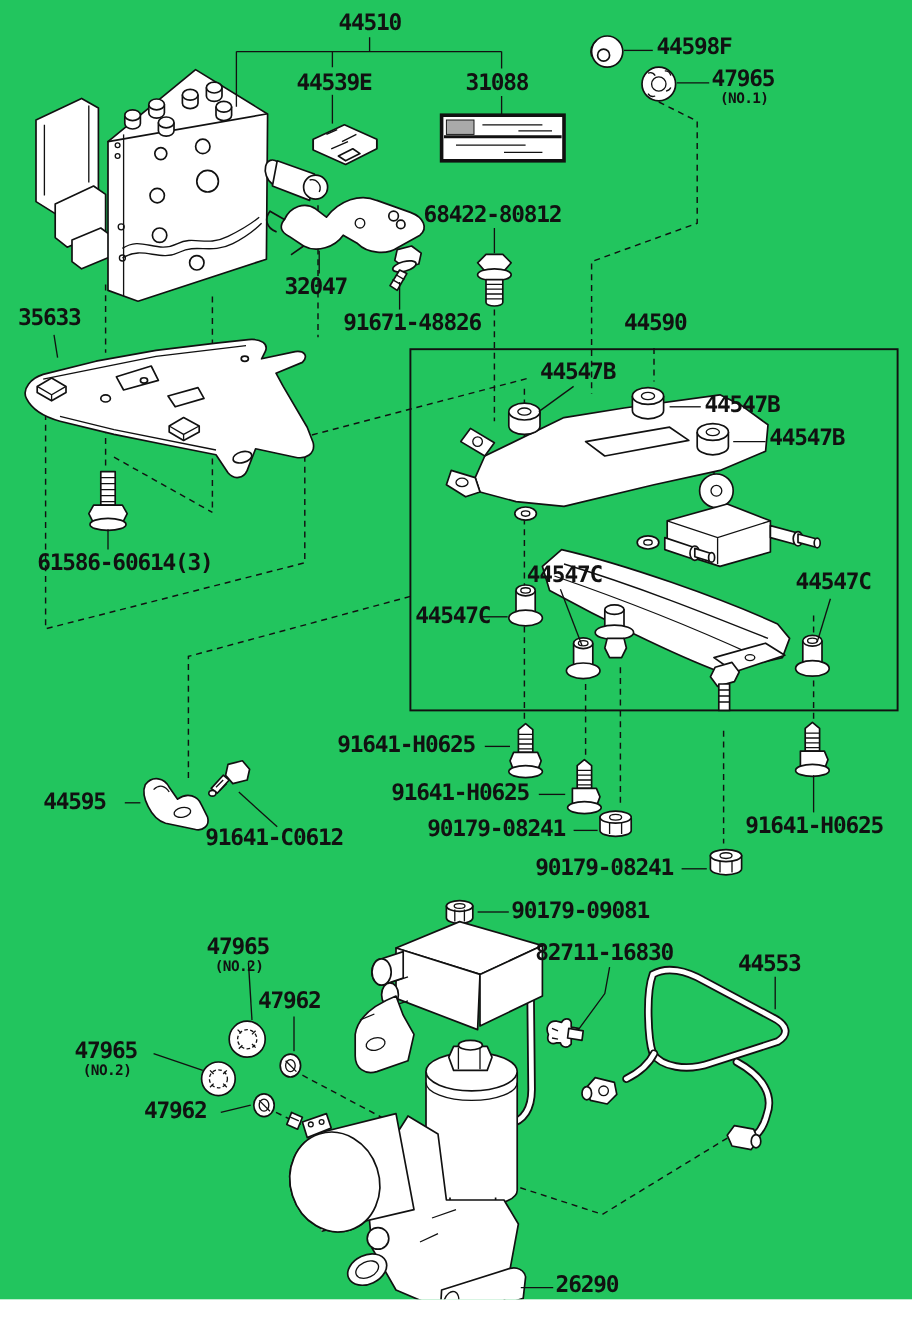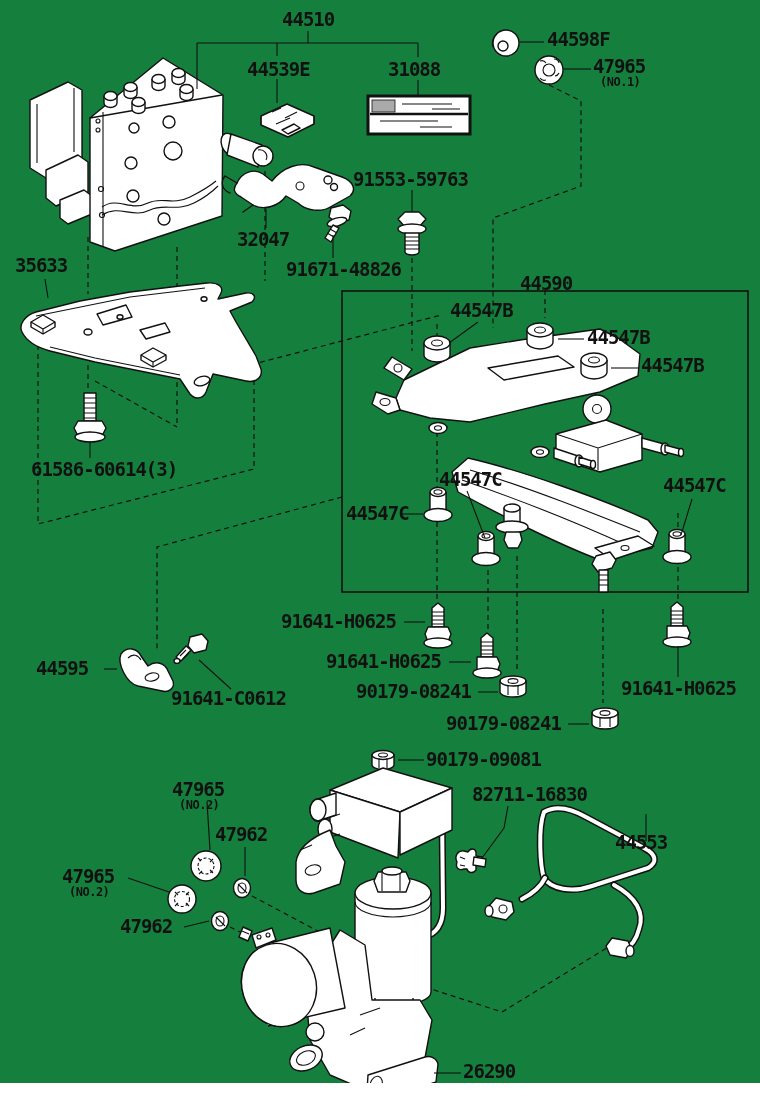--- a/index.html
+++ b/index.html
@@ -1,16 +1,16 @@
 <!DOCTYPE html>
 <html><head>
 <meta charset="utf-8">
 <style>
   html,body{margin:0;padding:0;background:#fff;}
-  .canvas{position:relative;width:760px;height:1083px;background:#15803d;overflow:hidden;
+  .canvas{position:relative;width:760px;height:1083px;background:#22c55e;overflow:hidden;
           font-family:"DejaVu Sans Mono",monospace;}
   svg{position:absolute;left:0;top:0;}
   .lbl{position:absolute;font:bold 19px "DejaVu Sans Mono",monospace;letter-spacing:-1px;
        color:#111;white-space:nowrap;line-height:20px;}
   .lbl .sub{display:block;font:bold 12px "DejaVu Sans Mono",monospace;letter-spacing:-0.5px;
        line-height:13px;margin-left:7px;}
   .code{position:absolute;font:14px "DejaVu Sans Mono",monospace;color:#111;letter-spacing:0;text-decoration:underline;}
   .ln{stroke:#111;stroke-width:1.4;fill:none;stroke-linejoin:round;stroke-linecap:round;}
   .fw{stroke:#111;stroke-width:1.4;fill:#fff;stroke-linejoin:round;}
   .thin{stroke:#111;stroke-width:1.1;fill:none;}
@@ -419,42 +419,42 @@
     <path class="thin" d="M128,878 L169,892"></path>
     <path class="thin" d="M184,927 L209,921"></path>
   </g>
 </svg>
 
 <div class="lbl" style="left:282px;top:9px">44510</div>
 <div class="lbl" style="left:247px;top:59px">44539E</div>
 <div class="lbl" style="left:388px;top:59px">31088</div>
 <div class="lbl" style="left:547px;top:29px">44598F</div>
 <div class="lbl" style="left:593px;top:56px"><span>47965</span><span class="sub">(NO.1)</span></div>
-<div class="lbl" style="left:353px;top:169px">91553-59763</div>
+<div class="lbl" style="left:353px;top:169px">68422-80812</div>
 <div class="lbl" style="left:237px;top:229px">32047</div>
 <div class="lbl" style="left:286px;top:259px">91671-48826</div>
 <div class="lbl" style="left:15px;top:255px">35633</div>
 <div class="lbl" style="left:31px;top:459px">61586-60614(3)</div>
-<div class="lbl" style="left:520px;top:273px">44590</div>
+<div class="lbl" style="left:520px;top:259px">44590</div>
 <div class="lbl" style="left:450px;top:300px">44547B</div>
 <div class="lbl" style="left:587px;top:327px">44547B</div>
 <div class="lbl" style="left:641px;top:355px">44547B</div>
 <div class="lbl" style="left:346px;top:503px">44547C</div>
 <div class="lbl" style="left:439px;top:469px">44547C</div>
 <div class="lbl" style="left:663px;top:475px">44547C</div>
 <div class="lbl" style="left:281px;top:611px">91641-H0625</div>
 <div class="lbl" style="left:326px;top:651px">91641-H0625</div>
 <div class="lbl" style="left:356px;top:681px">90179-08241</div>
 <div class="lbl" style="left:446px;top:713px">90179-08241</div>
 <div class="lbl" style="left:621px;top:678px">91641-H0625</div>
 <div class="lbl" style="left:36px;top:658px">44595</div>
 <div class="lbl" style="left:171px;top:688px">91641-C0612</div>
 <div class="lbl" style="left:426px;top:749px">90179-09081</div>
-<div class="lbl" style="left:472px;top:784px">82711-16830</div>
-<div class="lbl" style="left:615px;top:832px">44553</div>
+<div class="lbl" style="left:446px;top:784px">82711-16830</div>
+<div class="lbl" style="left:615px;top:793px">44553</div>
 <div class="lbl" style="left:172px;top:779px"><span>47965</span><span class="sub">(NO.2)</span></div>
 <div class="lbl" style="left:215px;top:824px">47962</div>
 <div class="lbl" style="left:62px;top:866px"><span>47965</span><span class="sub">(NO.2)</span></div>
 <div class="lbl" style="left:120px;top:916px">47962</div>
 <div class="lbl" style="left:463px;top:1061px">26290</div>
 
 <div class="code" style="left:688px;top:1089px">475296E</div>
 
 </div>
 

